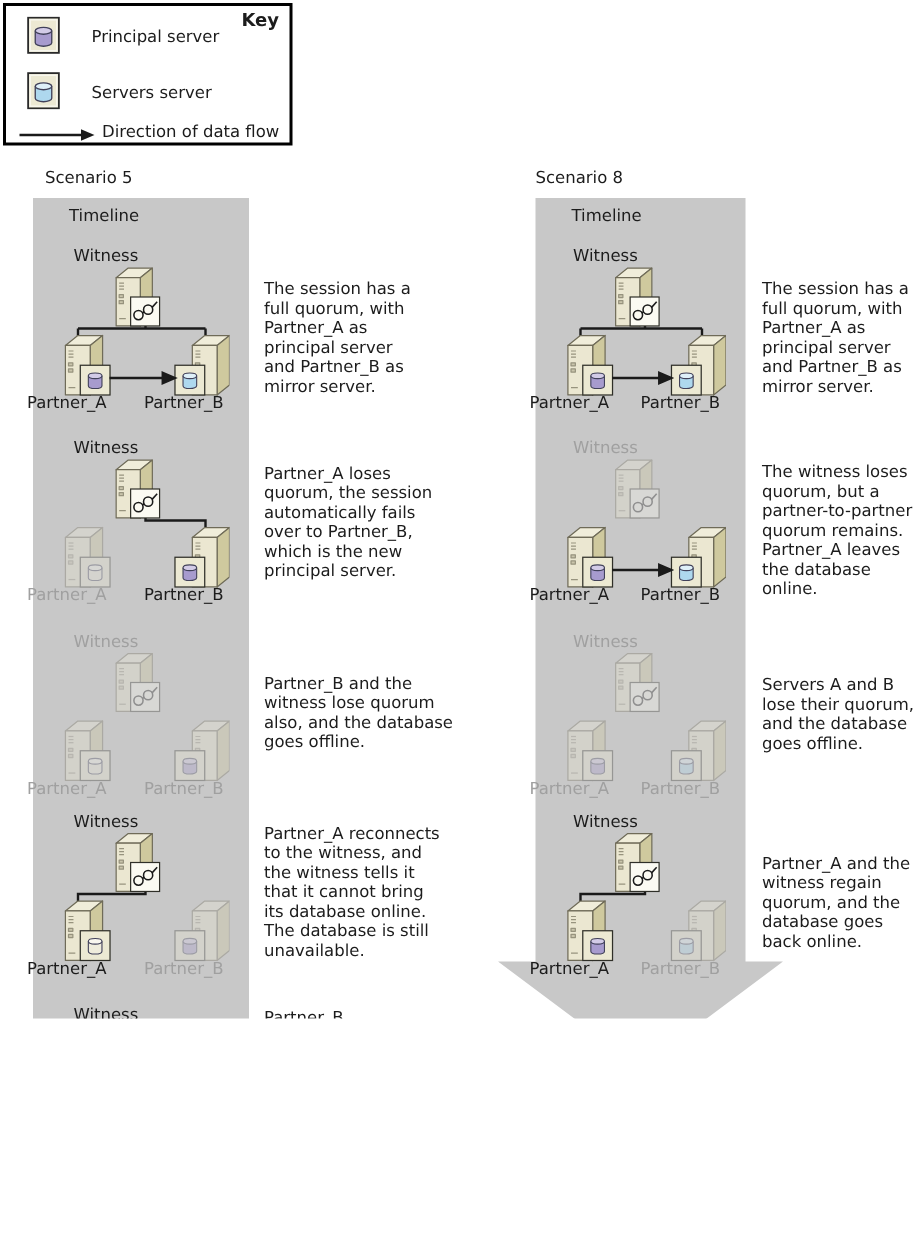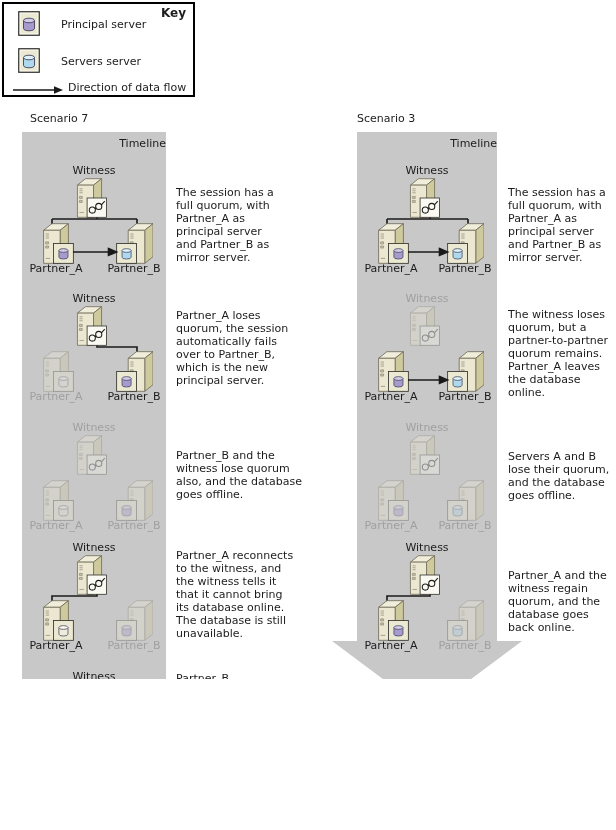--- a/index.html
+++ b/index.html
@@ -7,23 +7,23 @@
     position:relative; width:616px; height:679px; overflow:hidden;
     font-family:"DejaVu Sans","Liberation Sans",sans-serif;
     font-size:11px; line-height:13px; color:#1c1c1c;
   }
   .abs { position:absolute; }
   #timeline-bg { left:0; top:0; pointer-events:none; }
   .key-box { left:2px; top:2px; width:189px; height:91px; border:2px solid #000; background:#fff; }
   .key-title { right:7px; top:3px; font-weight:bold; font-size:12px; }
   .key-label { white-space:nowrap; }
   .scenario-title { white-space:nowrap; }
-  .timeline-label { text-align:right; }
+  .timeline-label { text-align:left;padding-left:24px; }
   .stage { }
-  .witness-label, .partner-label { text-align:center; white-space:nowrap; }
+  .witness-label, .partner-label { white-space:nowrap; }
   .faded-label { color:#a0a0a0; }
   .icon.faded { opacity:0.32; }
   .stage-text { white-space:pre-line; }
   svg { display:block; }
   span.icon { display:block; }
 </style>
 </head>
 <body>
 
 <div id="root">
@@ -53,21 +53,21 @@
       <div class="key-label abs" style="left: 57px; top: 51px;">Servers server</div>
       <span class="abs" style="left: 8px; top: 80px;">
         <svg width="52" height="12" viewBox="0 0 52 12">
     <line x1="1" y1="6" x2="43" y2="6" stroke="#1a1a1a" stroke-width="1.6"></line>
     <polygon points="42,2.2 51,6 42,9.8" fill="#1a1a1a"></polygon>
   </svg>
       </span>
       <div class="key-label abs" style="left: 64px; top: 77px;">Direction of data flow</div>
     </div>
   <div id="gen">
-      <div class="scenario-title abs" style="left: 30px; top: 112px;">Scenario 7</div>
+      <div class="scenario-title abs" style="left: 30px; top: 112px;">Scenario 5</div>
       <div class="timeline-label abs" style="left: 22px; top: 137px; width: 144px;">Timeline</div>
       <div class="stage abs" style="left: 22px; top: 164px; width: 144px; height: 114px;">
         <div class="abs" style="left: 0px; top: 0px;">
           <svg width="144" height="114">
             <path d="M 75,52 V 55 M 30,55 H 115 M 30,55 V 64 M 115,55 V 64" fill="none" stroke="#1a1a1a" stroke-width="1.6"></path>
           </svg>
         </div>
         <div class="witness-label abs" style="left: 27px; top: 0px; width: 90px;">Witness</div>
         <span class="icon abs" style="left: 49px; top: 13px;">
           <svg width="37" height="42" viewBox="0 0 46 52">
@@ -465,21 +465,21 @@
         </div>
         <div class="partner-label abs" style="left: -4px; top: 98px; width: 76px;">Partner_A</div>
         <div class="partner-label abs" style="left: 74px; top: 98px; width: 76px;">Partner_B</div>
       </div>
       <div class="stage-text abs" style="left: 176px; top: 672px; width: 132px;">Partner_B
 reconnects to the
 session and brings
 the current
 principal database
 back online.</div>
-      <div class="scenario-title abs" style="left: 357px; top: 112px;">Scenario 3</div>
+      <div class="scenario-title abs" style="left: 357px; top: 112px;">Scenario 8</div>
       <div class="timeline-label abs" style="left: 357px; top: 137px; width: 140px;">Timeline</div>
       <div class="stage abs" style="left: 357px; top: 164px; width: 140px; height: 114px;">
         <div class="abs" style="left: 0px; top: 0px;">
           <svg width="140" height="114">
             <path d="M 73,52 V 55 M 30,55 H 111 M 30,55 V 64 M 111,55 V 64" fill="none" stroke="#1a1a1a" stroke-width="1.6"></path>
           </svg>
         </div>
         <div class="witness-label abs" style="left: 25px; top: 0px; width: 90px;">Witness</div>
         <span class="icon abs" style="left: 47px; top: 13px;">
           <svg width="37" height="42" viewBox="0 0 46 52">

